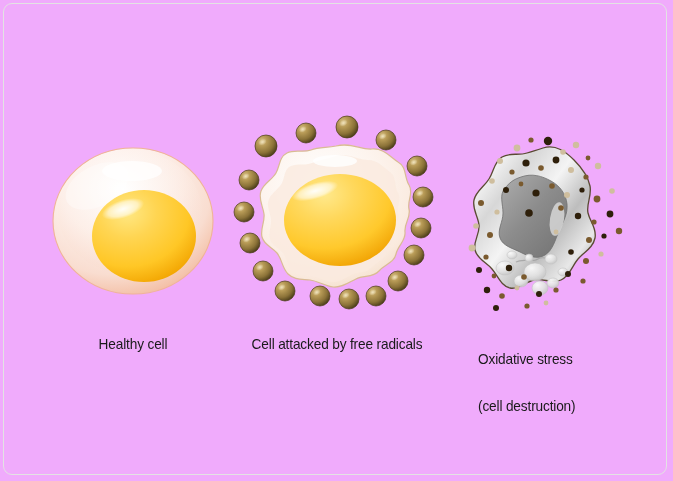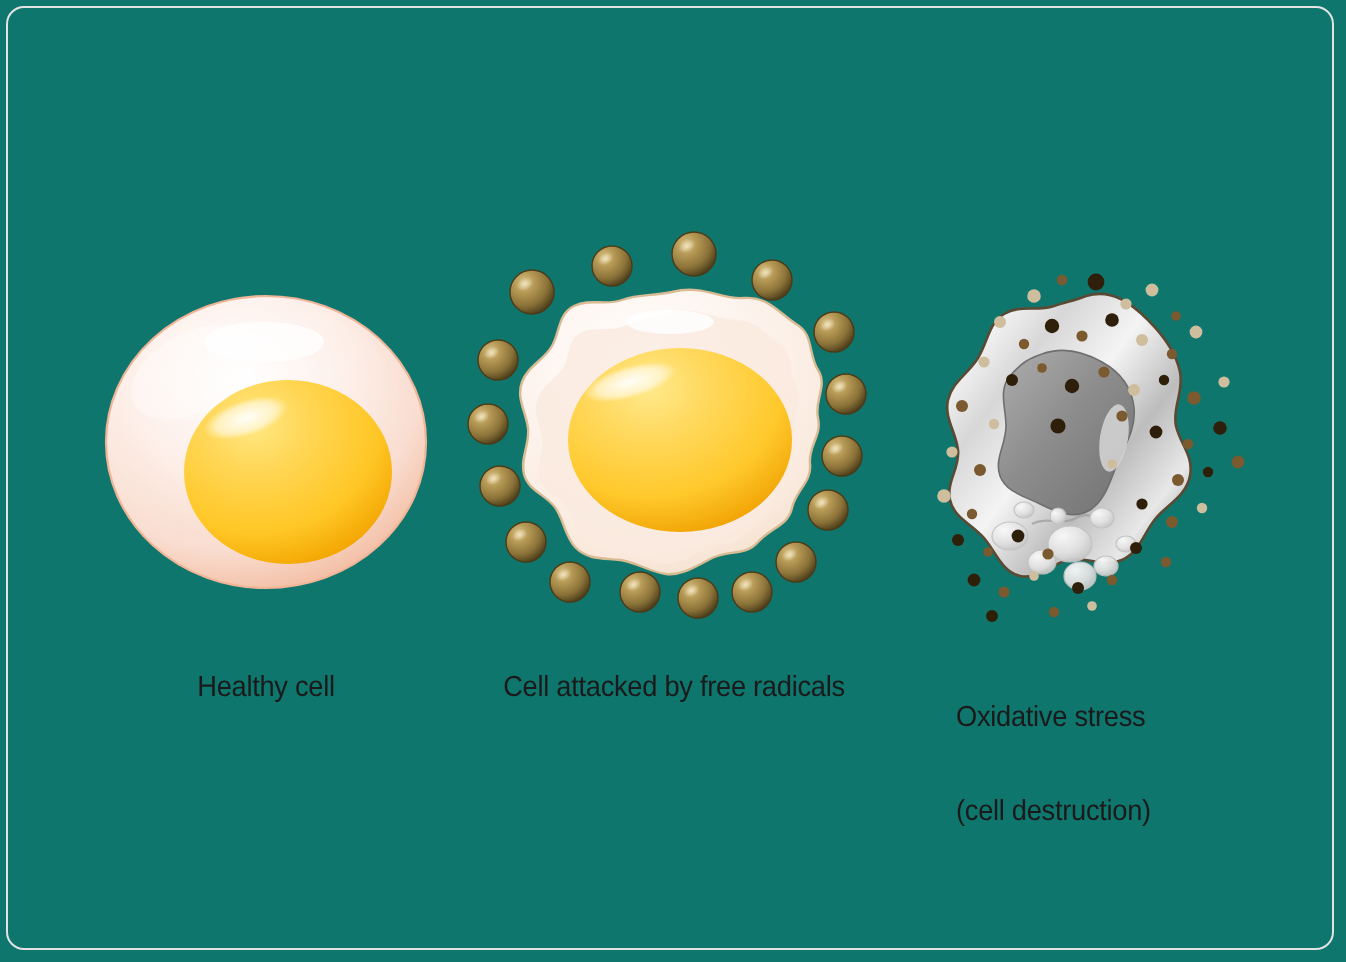--- a/index.html
+++ b/index.html
@@ -8,21 +8,21 @@
     padding: 0;
     background: #ffffff;
   }
   body {
     font-family: "Liberation Sans", "DejaVu Sans", sans-serif;
   }
   #figure-root {
     position: relative;
     width: 673px;
     height: 481px;
-    background: #0f766e;
+    background: #f0abfc;
     overflow: hidden;
   }
   .frame-border {
     position: absolute;
     left: 3px;
     top: 3px;
     width: 664px;
     height: 472px;
     border: 1px solid #e3e3e3;
     border-radius: 9px;

